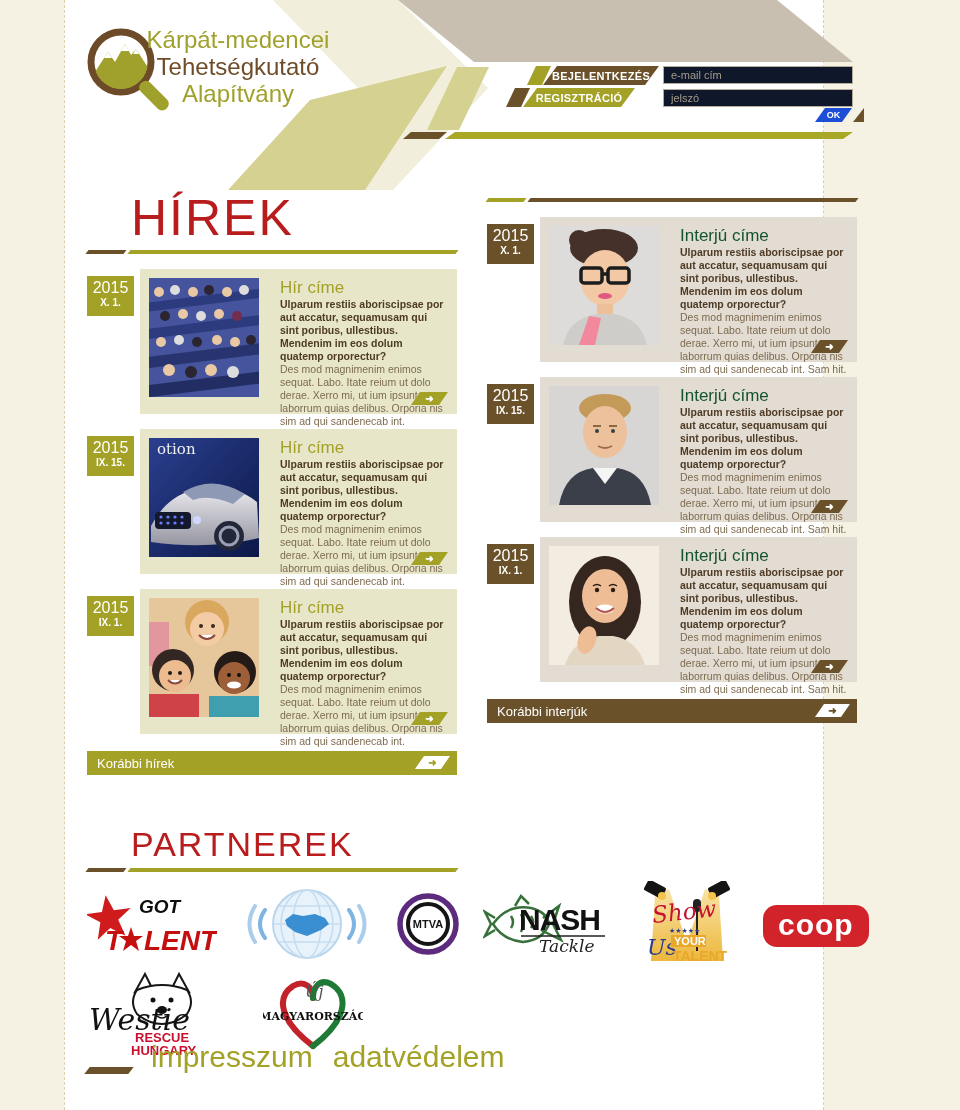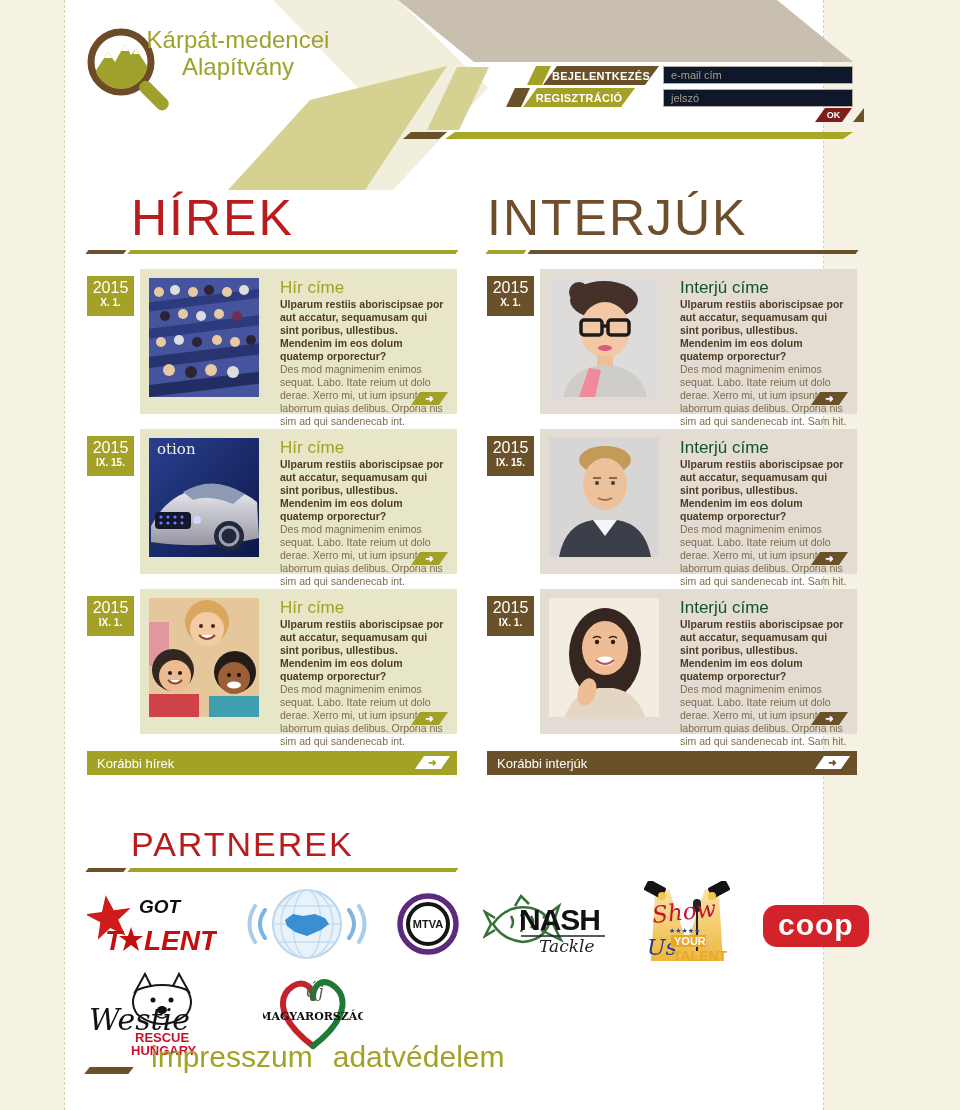--- a/index.html
+++ b/index.html
@@ -14,21 +14,21 @@
   .logo-text{position:absolute;left:62px;top:4px;width:190px;text-align:center;line-height:27px;font-size:24px;}
   .lt-olive{color:#a0a12c;display:block;}
   .lt-brown{color:#6f4c28;display:block;}
   .auth-btn{position:absolute;height:19px;color:#fff;font-size:11px;font-weight:bold;letter-spacing:.3px;
     display:flex;align-items:center;justify-content:center;cursor:pointer;
     clip-path:polygon(14px 0,100% 0,calc(100% - 14px) 100%,0 100%);}
   .chip{position:absolute;height:19px;clip-path:polygon(9px 0,100% 0,calc(100% - 9px) 100%,0 100%);}
   .inp{position:absolute;left:598px;width:190px;height:18px;border:1px solid #b5ac9c;box-sizing:border-box;
     font-size:11px;color:#6e6354;padding:0 7px;font-family:"Liberation Sans",sans-serif;background:#0f172a;}
   .inp::placeholder{color:#a59c8c;}
-  .ok{position:absolute;left:750px;top:108px;width:37px;height:14px;background:#7f1d1d;color:#fff;
+  .ok{position:absolute;left:750px;top:108px;width:37px;height:14px;background:#1d4ed8;color:#fff;
     font-size:9px;font-weight:bold;text-align:center;line-height:14px;cursor:pointer;
     clip-path:polygon(10px 0,100% 0,calc(100% - 10px) 100%,0 100%);}
   .ok-tail{position:absolute;left:788px;top:108px;width:11px;height:14px;background:#6b5129;
     clip-path:polygon(100% 0,100% 100%,0 100%);}
   
   .col{position:absolute;top:192px;width:370px;}
   .col-news{left:22px;} .col-int{left:422px;}
   .sec-h{margin:0;font-weight:100;font-size:50px;line-height:52px;letter-spacing:2px;}
   .h-olive{color:#b91c1c;margin-left:44px;} .h-brown{color:#6f4f2b;}
   .divider{display:flex;gap:4px;height:4px;margin-top:6px;}
@@ -97,20 +97,21 @@
         <g clip-path="url(#lens)">
           <path d="M10 54 L27 28 L34 38 L44 20 L50 31 L55 25 L68 45 L70 66 L10 66 Z" fill="#a0a12c"></path>
           <path d="M27 28 L31 34 L23 34 Z" fill="#fff"></path>
           <path d="M44 20 L48 27 L40 27 Z" fill="#fff"></path>
           <path d="M55 25 L58 30 L52 30 Z" fill="#fff"></path>
         </g>
         <rect x="60" y="54" width="36" height="13" rx="6" transform="rotate(45 62 60)" fill="#a0a12c"></rect>
       </svg>
       <div class="logo-text">
         <span class="lt-olive">Kárpát-medencei</span>
+        <span class="lt-brown">Tehetségkutató</span>
         <span class="lt-olive">Alapítvány</span>
       </div>
     </div>
 
     <div class="chip bg-olive" style="left:462px;top:66px;width:24px;"></div>
     <div class="auth-btn bg-brown" style="left:478px;top:66px;width:116px;">
         <span>BEJELENTKEZÉS</span>
       </div>
     <div class="chip bg-brown" style="left:441px;top:88px;width:24px;"></div>
     <div class="auth-btn bg-olive" style="left:458px;top:88px;width:112px;">
@@ -264,21 +265,20 @@
       </div>
     </article>
 
     <div class="more bg-olive">
       <span>Korábbi hírek</span>
       <span class="achip a-olive">➜</span>
     </div>
   </section>
 
   <section class="col col-int">
-    <h2 class="sec-h h-brown">INTERJÚK</h2>
     <div class="divider">
       <span class="seg1 bg-olive"></span>
         <span class="seg2 bg-brown"></span>
     </div>
 
     <article class="card-row">
       <div class="badge bg-brown">
         <span class="yr">2015</span>
         <span class="dy">X. 1.</span>
       </div>

